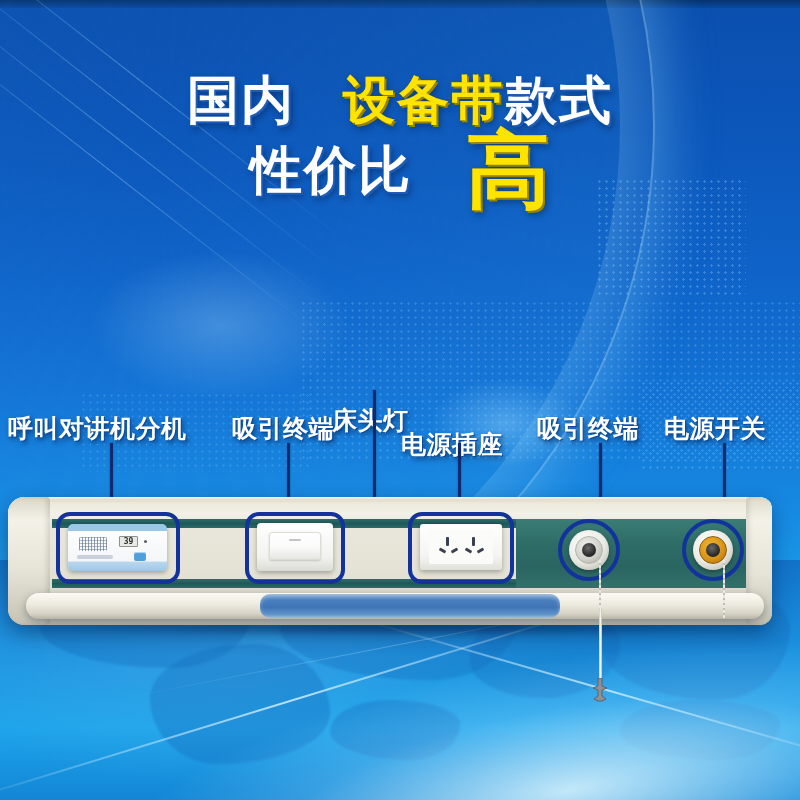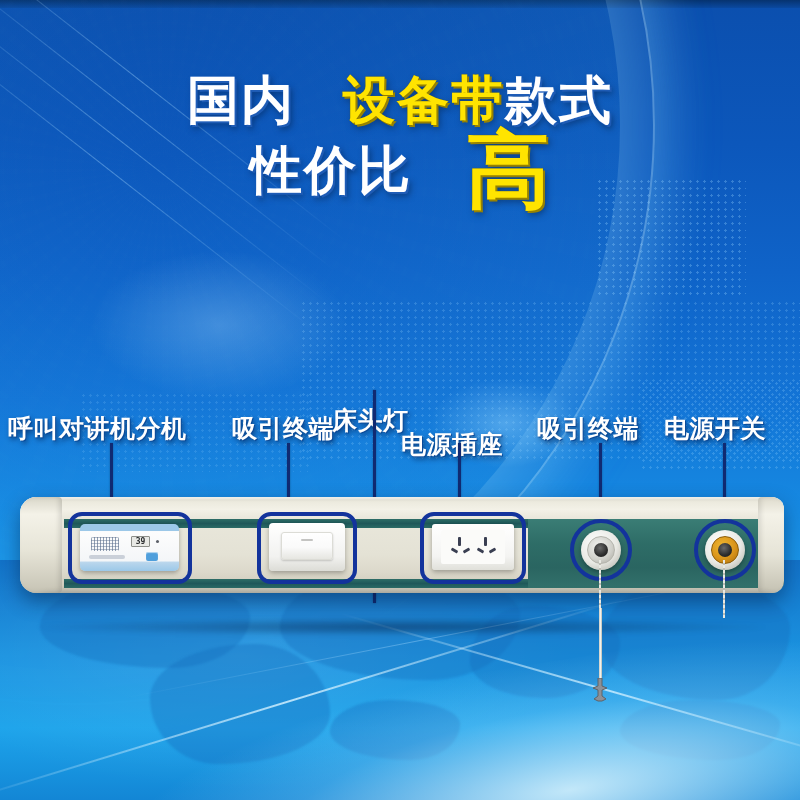--- a/index.html
+++ b/index.html
@@ -144,22 +144,22 @@
   .lline {
     position:absolute;
     width:3px;
     background:#102a72;
     box-shadow:0 0 2px rgba(0,0,0,.35);
   }
 
   
   #panel {
     position:absolute;
-    left:20px; top:497px;
-    width:764px; height:96px;
+    left:8px; top:497px;
+    width:764px; height:128px;
   }
   .p-body {
     position:absolute; inset:0;
     border-radius:16px 12px 12px 16px;
     background:
       linear-gradient(to bottom,
         #d4d2c4 0%,
         #eceade 5%,
         #f3f1e7 13%,
         #e9e7db 22%,

